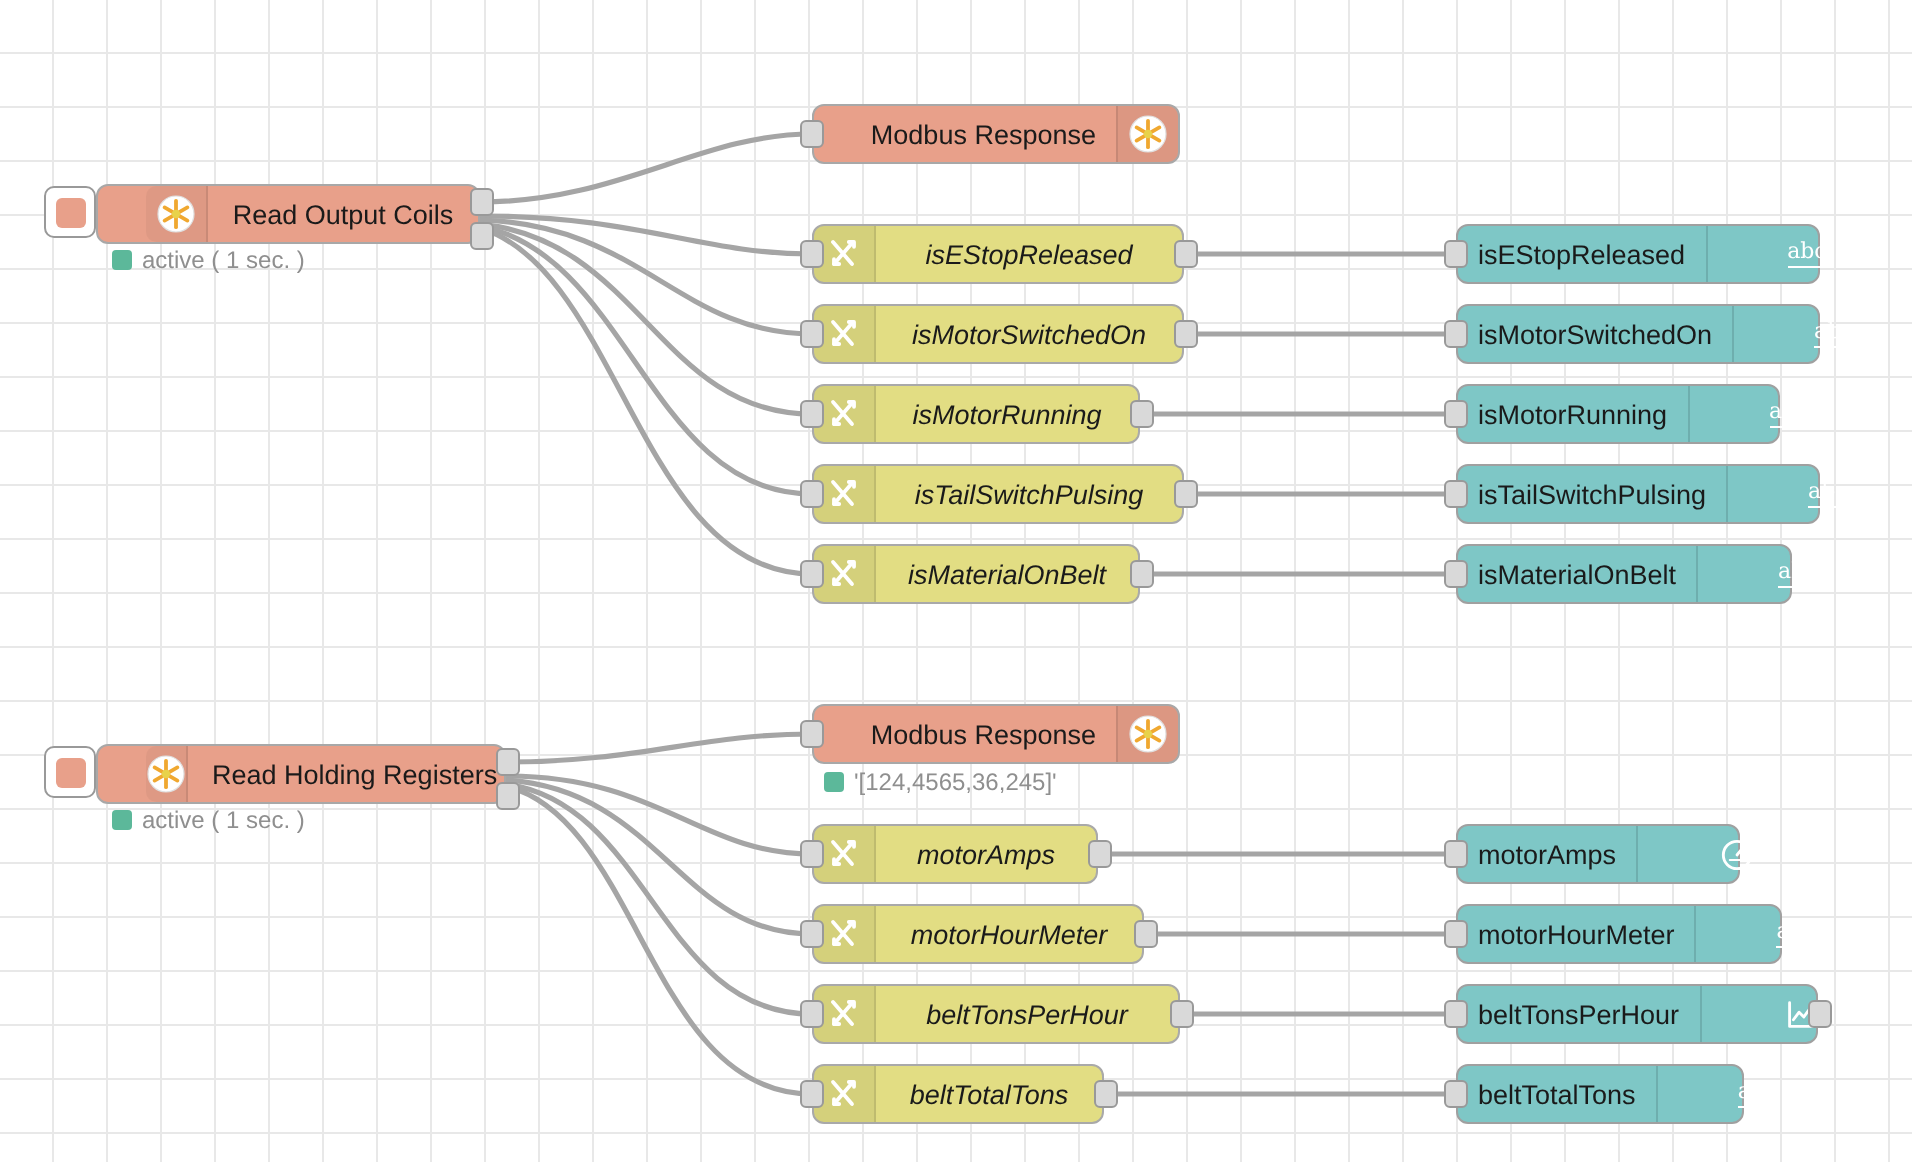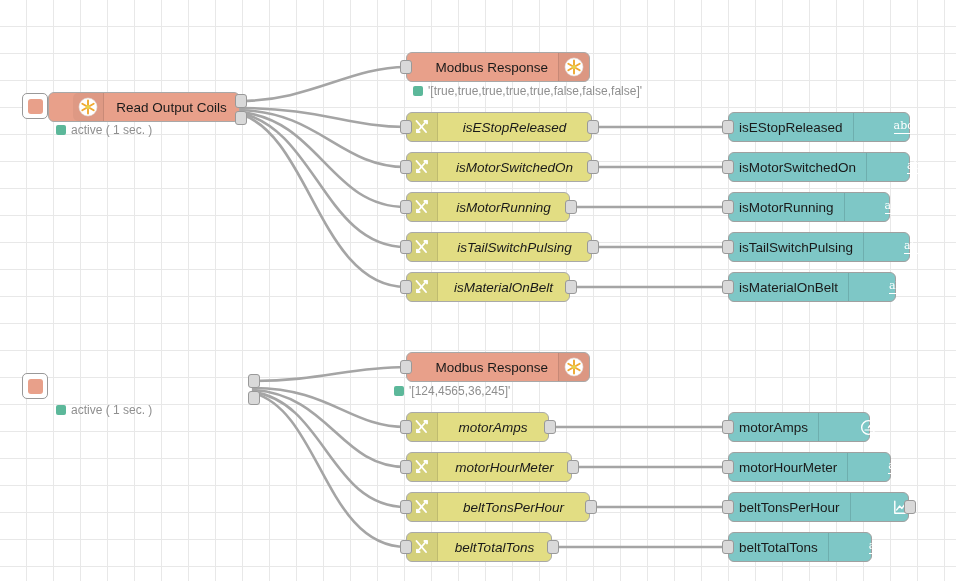--- a/index.html
+++ b/index.html
@@ -249,24 +249,20 @@
         <g stroke="#f0a830" stroke-width="1.9" stroke-linecap="round">
           <line x1="10" y1="3.4" x2="10" y2="16.6"></line>
           <line x1="4.3" y1="6.7" x2="15.7" y2="13.3"></line>
           <line x1="4.3" y1="13.3" x2="15.7" y2="6.7"></line>
         </g>
         <circle cx="10" cy="10" r="2.1" fill="#e8d24a"></circle>
       </svg>
     </div>
   </div>
   <div class="port" style="left:400px; top:60px;"></div>
-  <div class="status" style="left:413px; top:84px;">
-    <span class="dot"></span>
-    <span class="txt">'[true,true,true,true,true,false,false,false]'</span>
-  </div>
 
   <div class="node fn" style="left:406px; top:112px; width:186px;">
     <div class="icon-box">
       <svg width="18" height="18" viewBox="0 0 18 18" fill="none" stroke="#ffffff" stroke-width="1.9" stroke-linecap="round" stroke-linejoin="round">
         <path d="M3.5,3 L13,14"></path>
           <path d="M13.5,3 L4,14"></path>
         <path d="M11.4,3 L14,3 L14,5.4"></path>
           <path d="M6.6,14 L4,14 L4,11.6"></path>
       </svg>
     </div>
@@ -368,43 +364,57 @@
     <div class="icon-box">
         <span class="abc-icon">abc</span>
       </div>
   </div>
   <div class="port" style="left:722px; top:280px;"></div>
 
   <div class="btn-tab" style="left:22px; top:373px;">
     <div class="inner"></div>
   </div>
 
-  <div class="port" style="left:248px; top:374px;"></div>
-  <div class="port" style="left:248px; top:391px;"></div>
-  <div class="status" style="left:56px; top:403px;">
-    <span class="dot"></span>
-    <span class="txt">active ( 1 sec. )</span>
-  </div>
-
-  <div class="node response" style="left:406px; top:352px; width:184px;">
-    <div class="label">Modbus Response</div>
+  <div class="node modbus" style="left:48px; top:372px; width:205px;">
     <div class="icon-box">
       <svg width="20" height="20" viewBox="0 0 20 20">
         <circle cx="10" cy="10" r="9" fill="#ffffff" stroke="#e0e0e0" stroke-width="0.6"></circle>
         <g stroke="#f0a830" stroke-width="1.9" stroke-linecap="round">
           <line x1="10" y1="3.4" x2="10" y2="16.6"></line>
           <line x1="4.3" y1="6.7" x2="15.7" y2="13.3"></line>
           <line x1="4.3" y1="13.3" x2="15.7" y2="6.7"></line>
         </g>
         <circle cx="10" cy="10" r="2.1" fill="#e8d24a"></circle>
       </svg>
     </div>
+    <div class="label">Read Holding Registers</div>
+  </div>
+  <div class="port" style="left:248px; top:374px;"></div>
+  <div class="port" style="left:248px; top:391px;"></div>
+  <div class="status" style="left:56px; top:403px;">
+    <span class="dot"></span>
+    <span class="txt">active ( 1 sec. )</span>
+  </div>
+
+  <div class="node response" style="left:406px; top:352px; width:184px;">
+    <div class="label">Modbus Response</div>
+    <div class="icon-box">
+      <svg width="20" height="20" viewBox="0 0 20 20">
+        <circle cx="10" cy="10" r="9" fill="#ffffff" stroke="#e0e0e0" stroke-width="0.6"></circle>
+        <g stroke="#f0a830" stroke-width="1.9" stroke-linecap="round">
+          <line x1="10" y1="3.4" x2="10" y2="16.6"></line>
+          <line x1="4.3" y1="6.7" x2="15.7" y2="13.3"></line>
+          <line x1="4.3" y1="13.3" x2="15.7" y2="6.7"></line>
+        </g>
+        <circle cx="10" cy="10" r="2.1" fill="#e8d24a"></circle>
+      </svg>
+    </div>
   </div>
   <div class="port" style="left:400px; top:360px;"></div>
-  <div class="status" style="left:394px; top:384px;">
+  <div class="status" style="left:412px; top:384px;">
     <span class="dot"></span>
     <span class="txt">'[124,4565,36,245]'</span>
   </div>
 
   <div class="node fn" style="left:406px; top:412px; width:143px;">
     <div class="icon-box">
       <svg width="18" height="18" viewBox="0 0 18 18" fill="none" stroke="#ffffff" stroke-width="1.9" stroke-linecap="round" stroke-linejoin="round">
         <path d="M3.5,3 L13,14"></path>
           <path d="M13.5,3 L4,14"></path>
         <path d="M11.4,3 L14,3 L14,5.4"></path>

